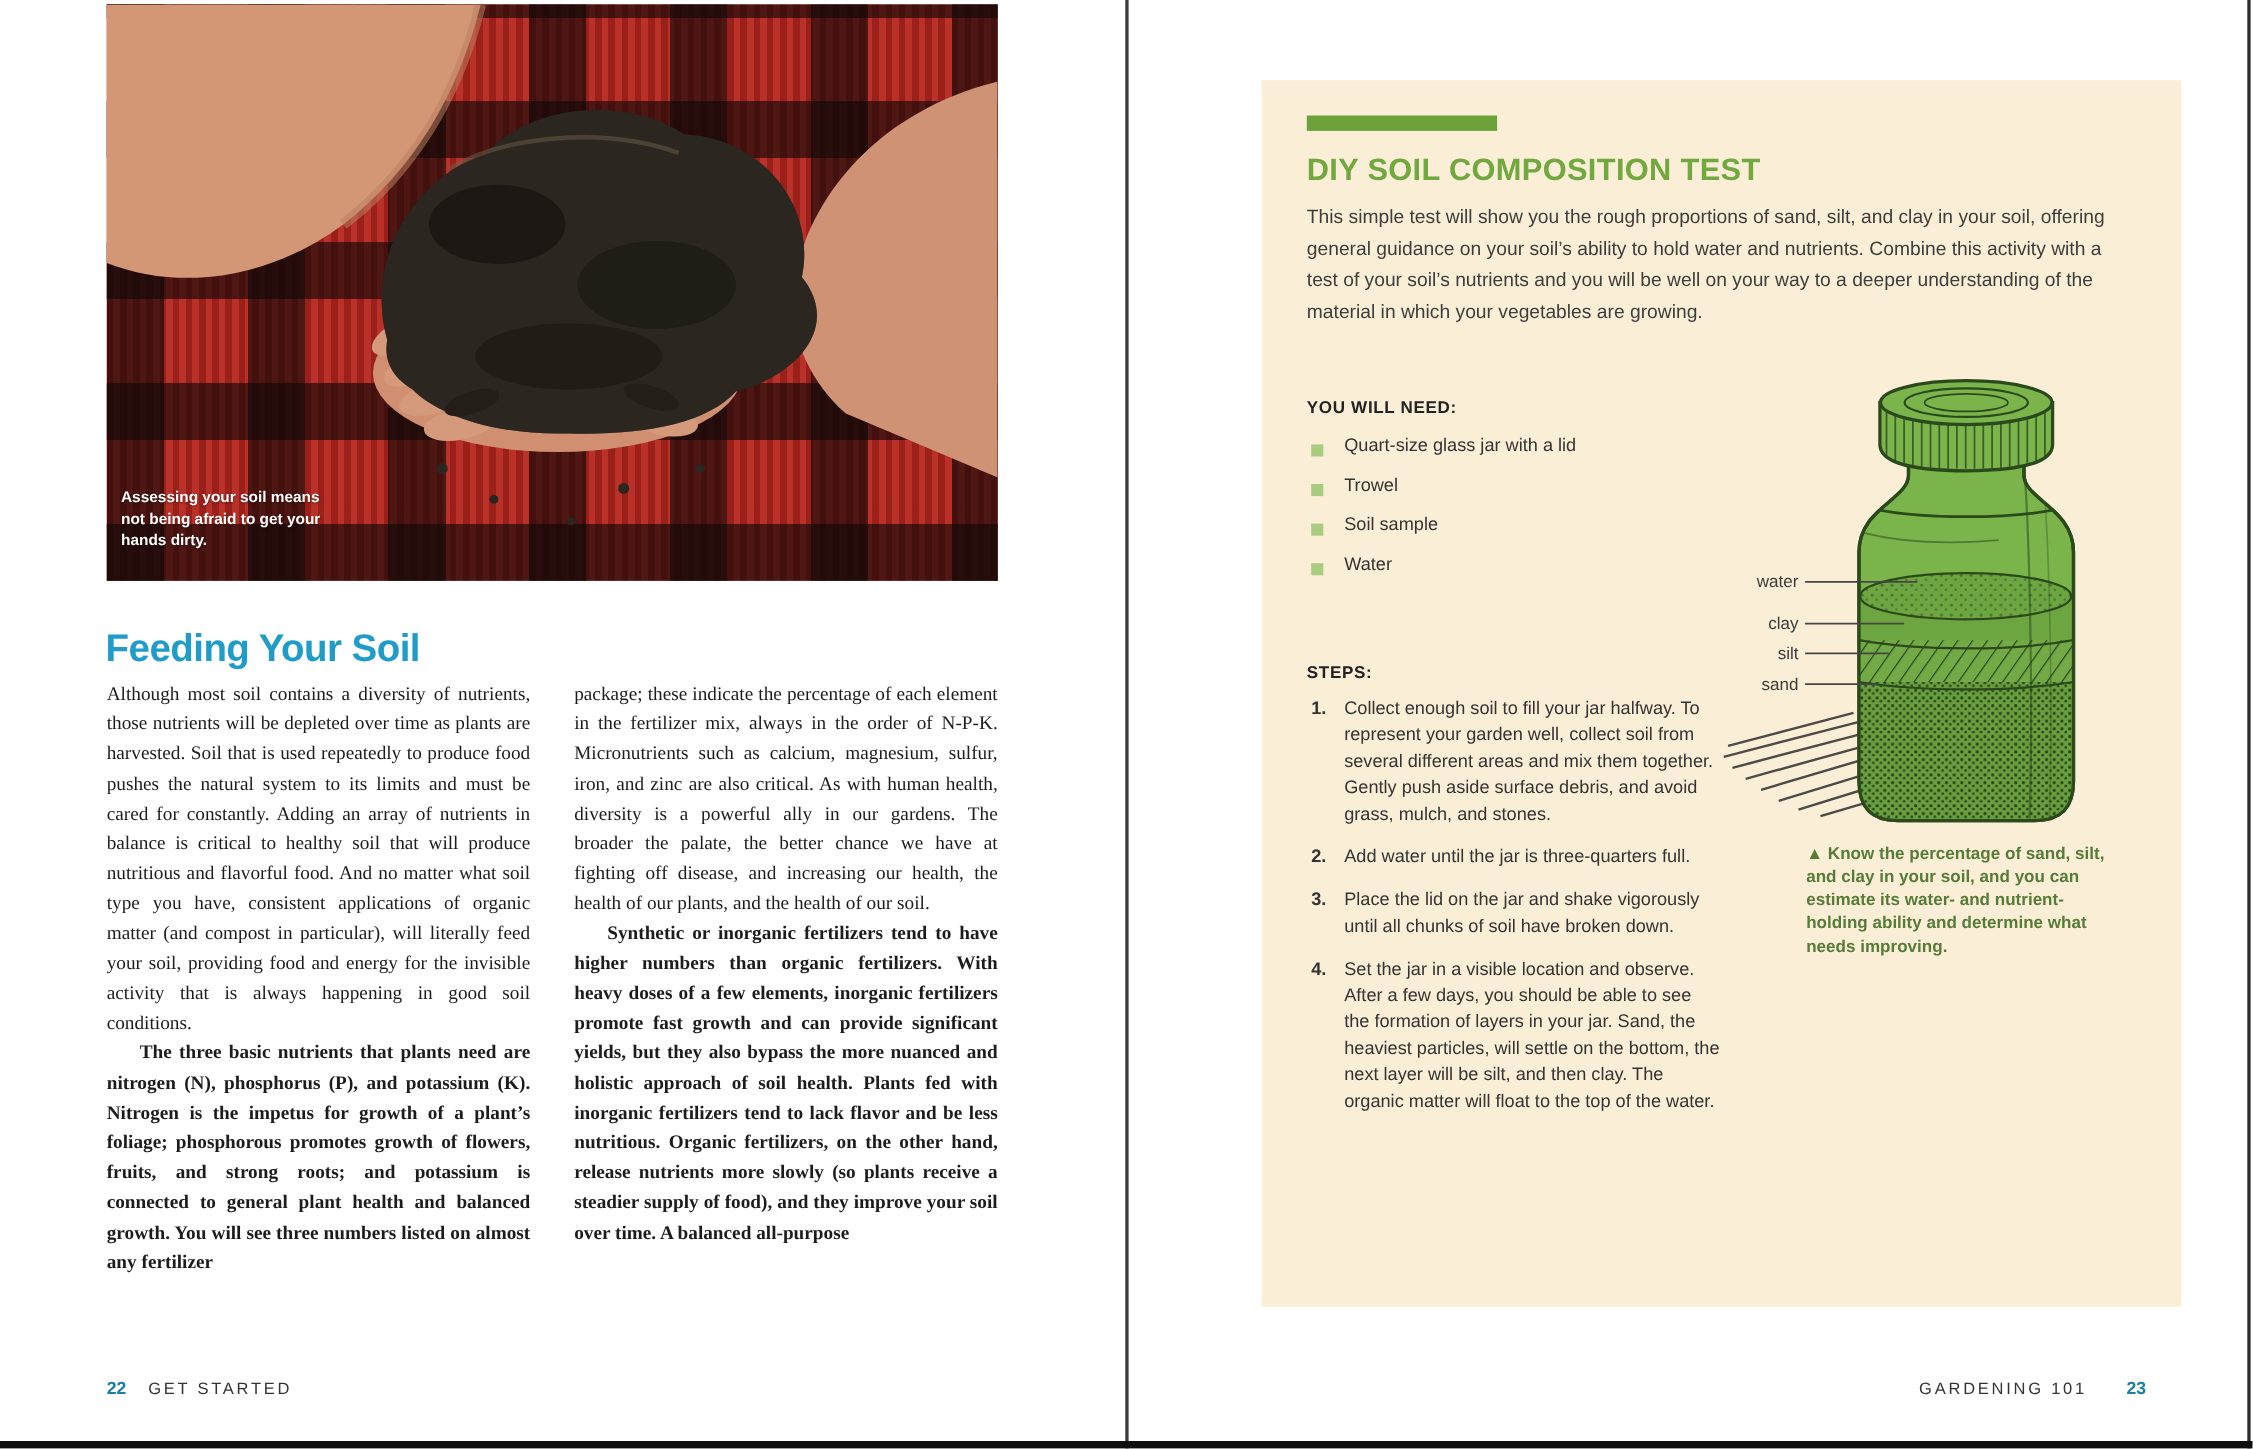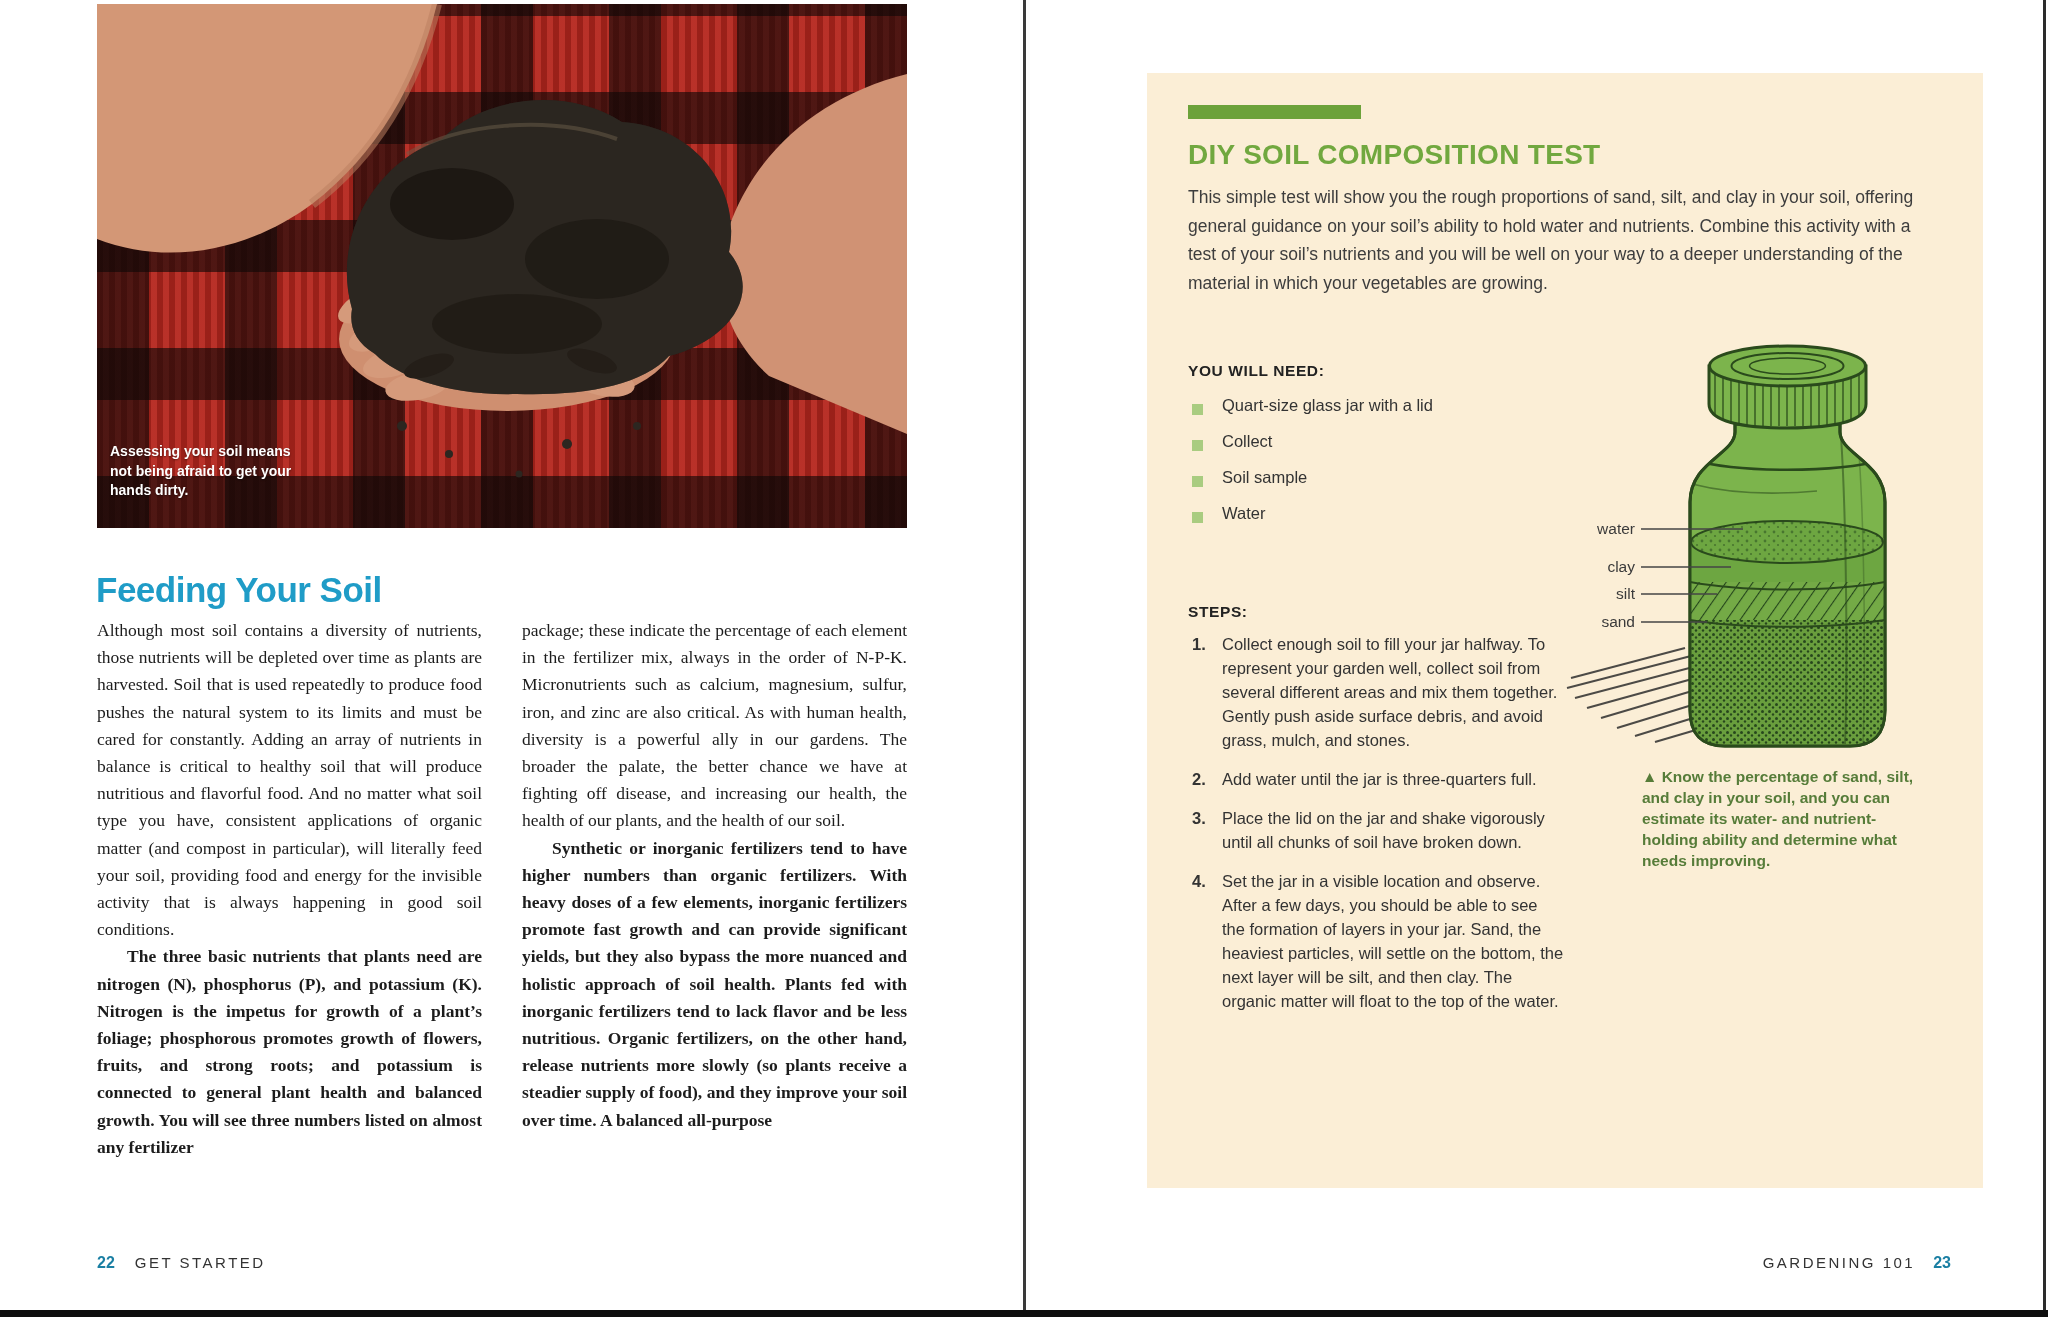--- a/index.html
+++ b/index.html
@@ -49,21 +49,21 @@
   .step-num{width:30px;flex:0 0 auto;font-weight:bold;}
   .step-text{flex:1;}
 
   .diagram{position:absolute;left:1565px;top:332px;width:360px;height:428px;}
   .diagram svg{width:100%;height:100%;}
   .jar-caption{position:absolute;left:1642px;top:766px;width:276px;font-size:15.5px;font-weight:bold;
     line-height:21px;color:#567c39;}
 
   .footer-right{position:absolute;left:1457px;top:1254px;width:494px;text-align:right;font-size:15px;color:#333;}
   .footer-right .sect{letter-spacing:2.5px;}
-  .footer-right .pnum{color:#1a7fa3;font-weight:bold;font-size:16px;margin-left:18px;}
+  .footer-right .pnum{color:#1a7fa3;font-weight:bold;font-size:16px;margin-left:36px;}
 </style>
 </head>
 <body>
 
 <div class="spread">
 
   <div>
 
     <div class="photo">
       <svg viewBox="0 0 810 524">
@@ -131,21 +131,21 @@
       <div class="panel-intro">This simple test will show you the rough proportions of sand, silt, and clay in your soil, offering general guidance on your soil’s ability to hold water and nutrients. Combine this activity with a test of your soil’s nutrients and you will be well on your way to a deeper understanding of the material in which your vegetables are growing.</div>
 
       <div class="yn-heading">YOU WILL NEED:</div>
       <div class="yn-list">
         <div class="yn-row">
           <span class="yn-bullet"></span>
           <span class="yn-text">Quart-size glass jar with a lid</span>
         </div>
         <div class="yn-row">
           <span class="yn-bullet"></span>
-          <span class="yn-text">Collect</span>
+          <span class="yn-text">Trowel</span>
         </div>
         <div class="yn-row">
           <span class="yn-bullet"></span>
           <span class="yn-text">Soil sample</span>
         </div>
         <div class="yn-row">
           <span class="yn-bullet"></span>
           <span class="yn-text">Water</span>
         </div>
       </div>

